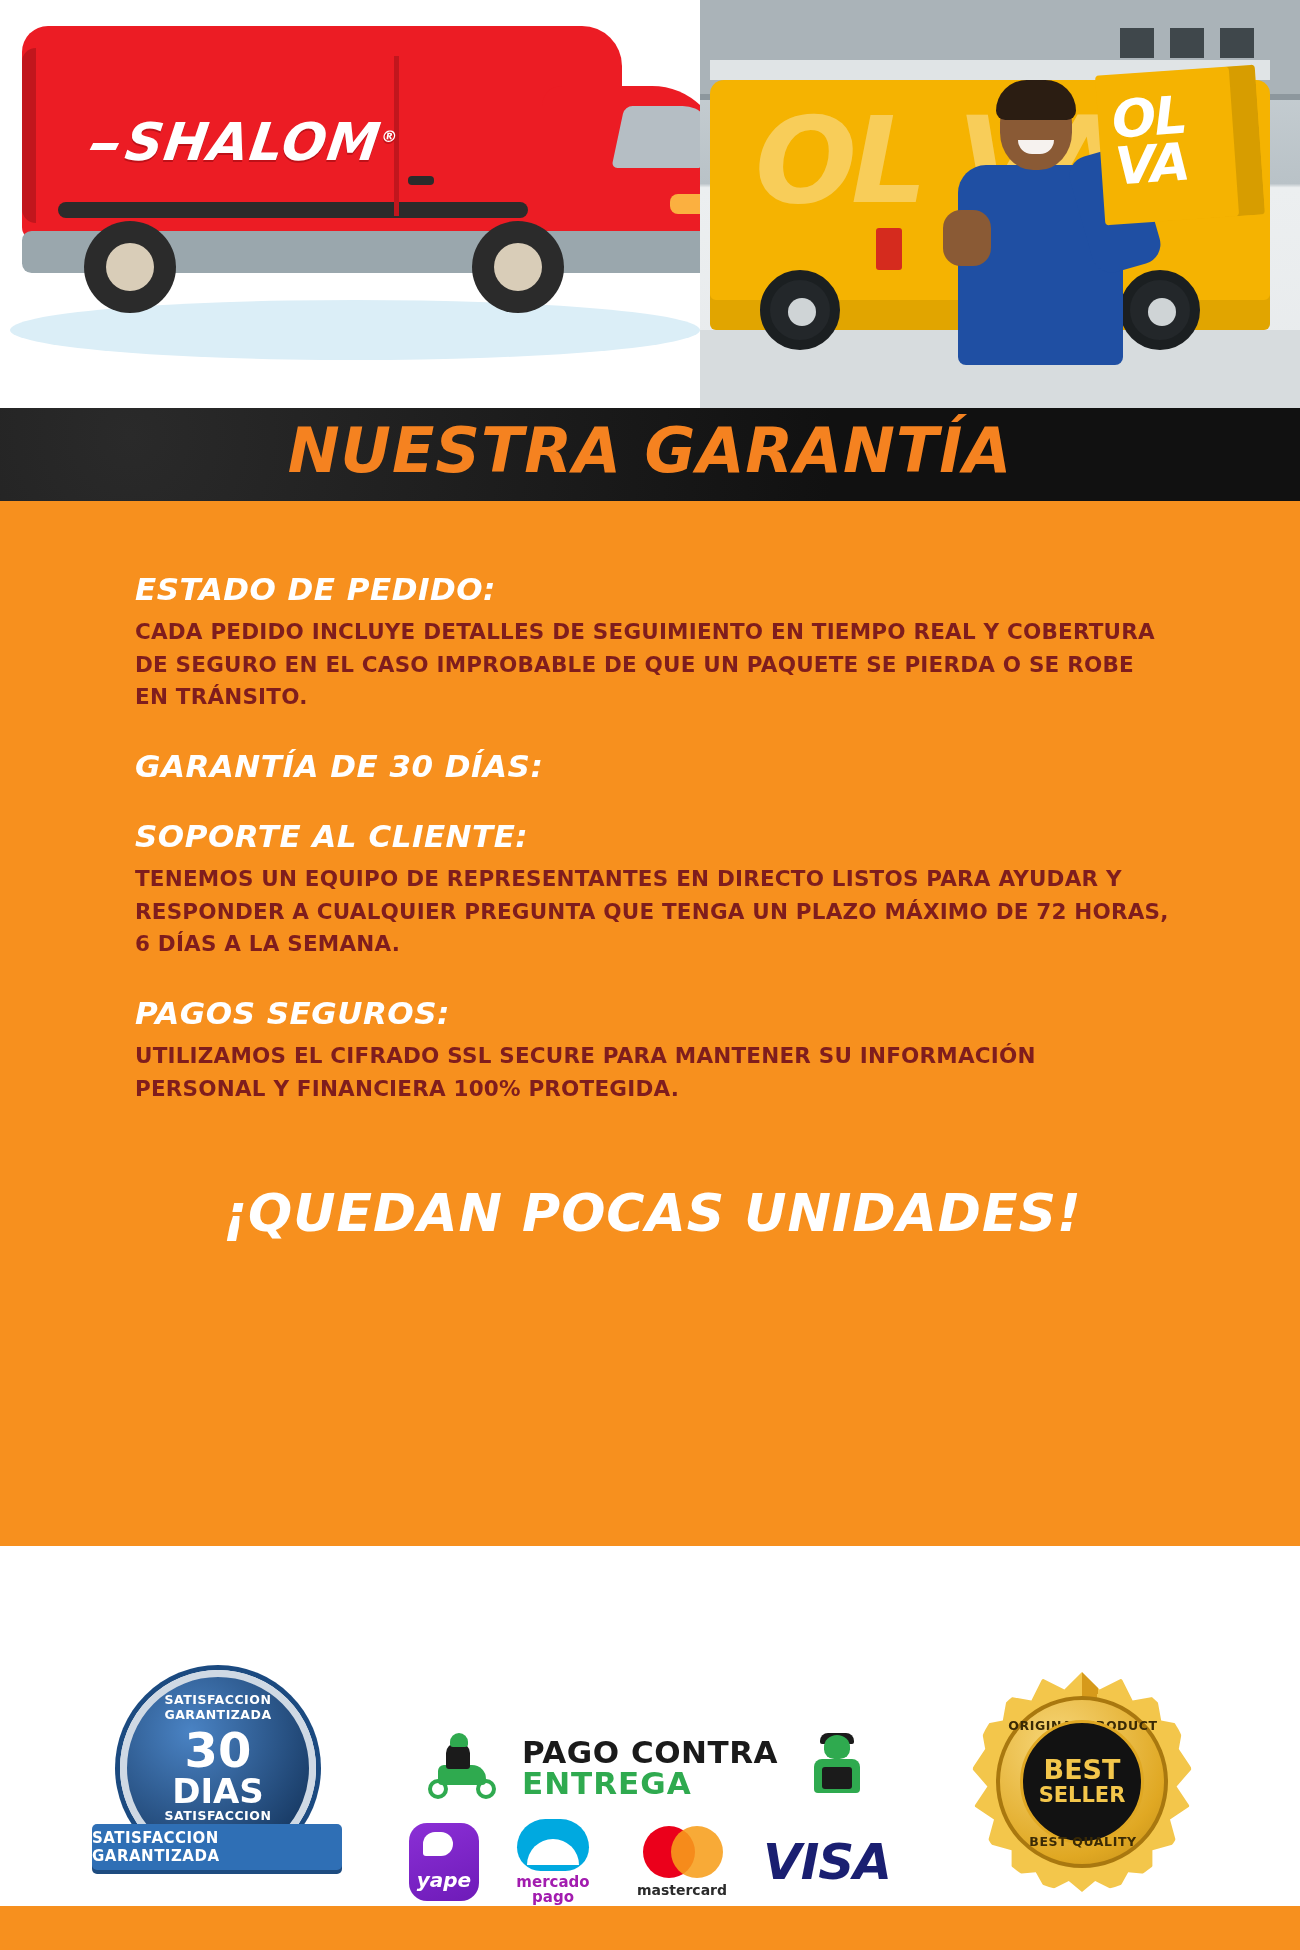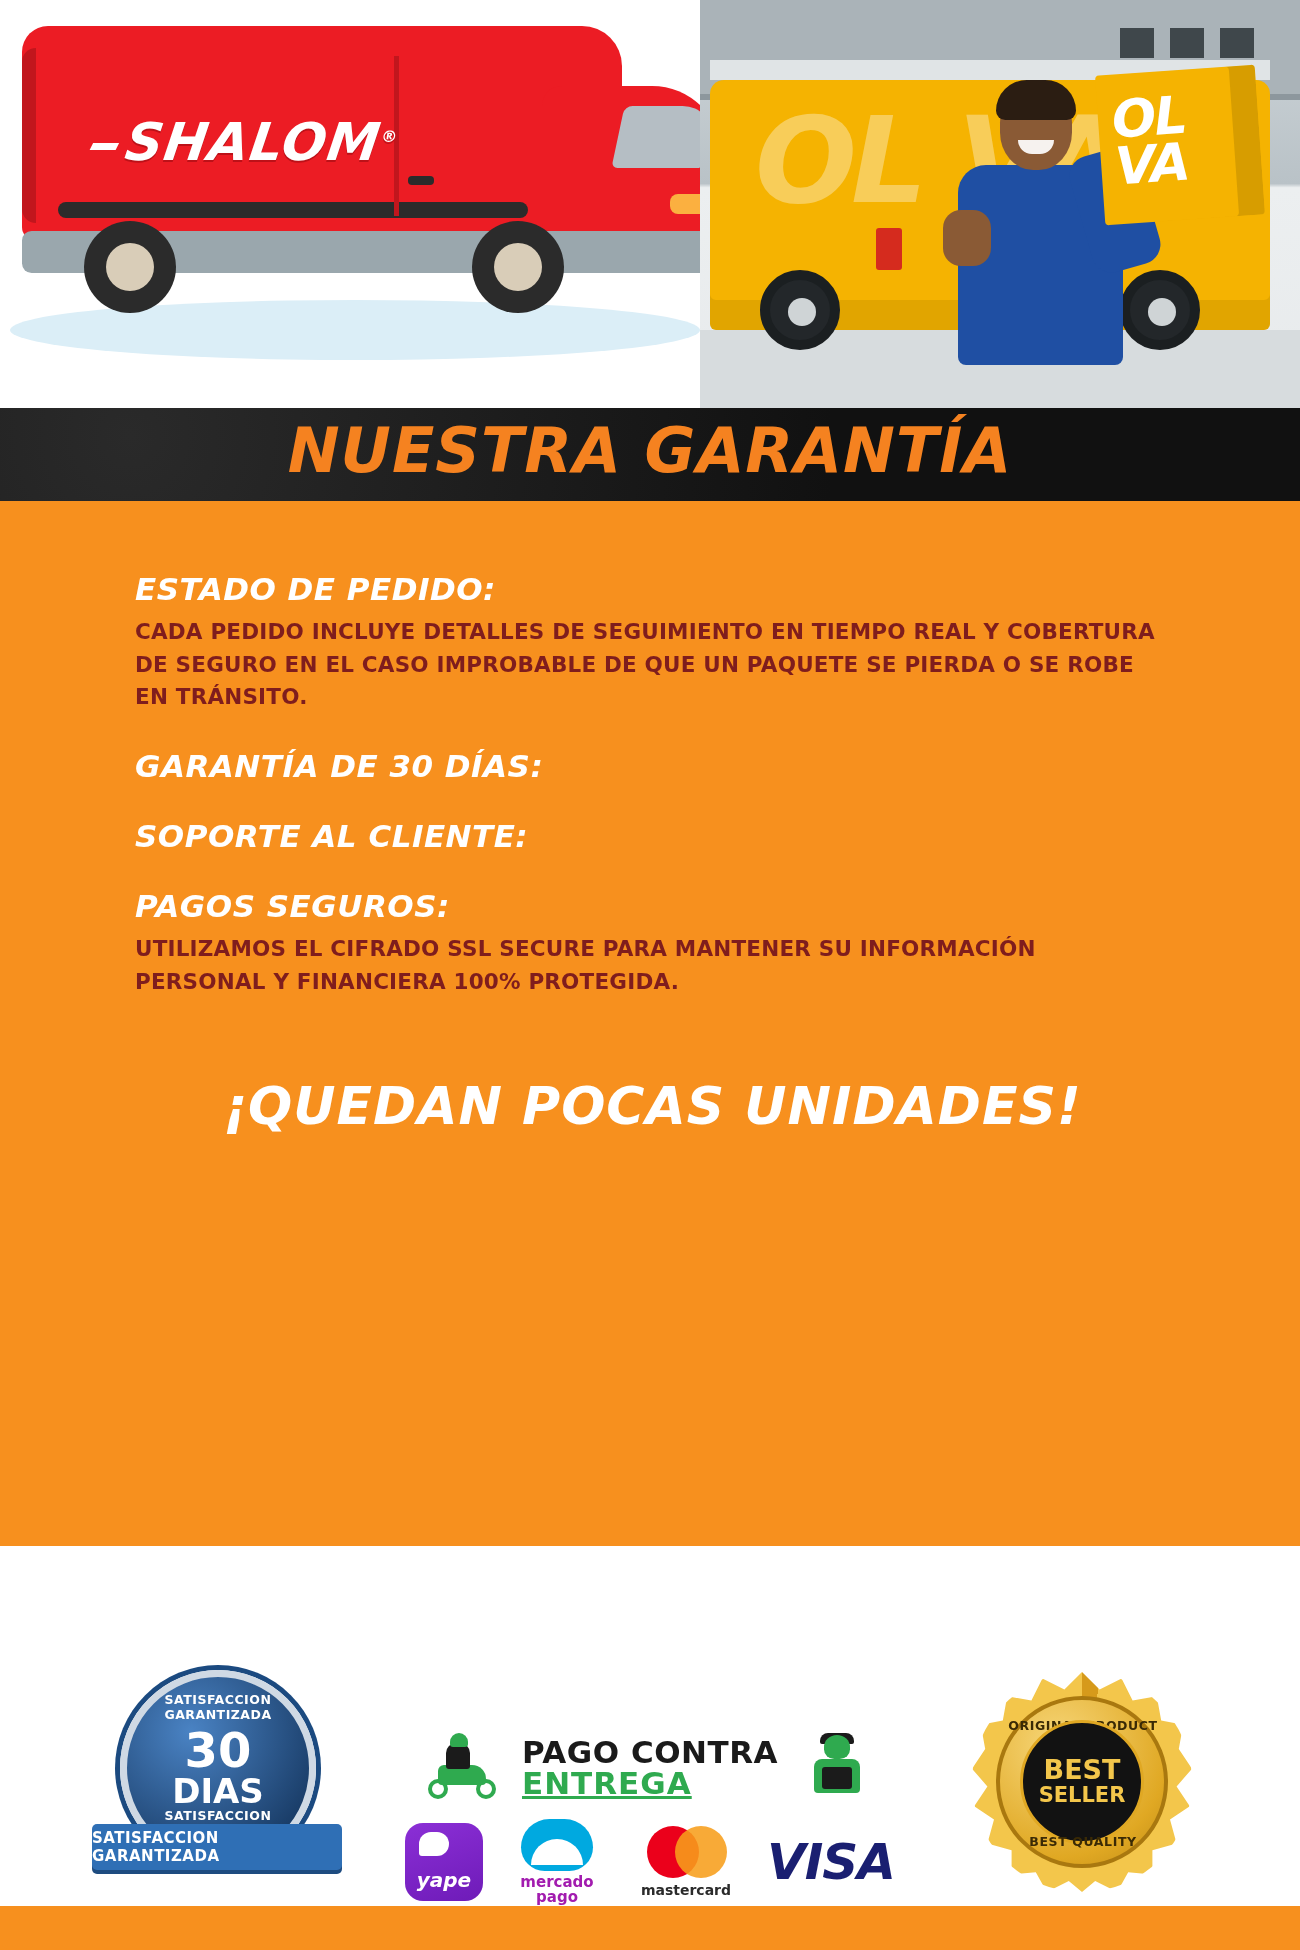--- a/index.html
+++ b/index.html
@@ -381,21 +381,21 @@
   .pay-row-1 {
     display: flex; align-items: center; gap: 20px;
   }
   .pago-text {
     font-family: "DejaVu Sans", sans-serif;
     font-weight: bold;
     line-height: 1.0;
     text-align: left;
   }
   .pago-text .l1 { font-size: 31px; color: #1a1a1a; letter-spacing: 0.5px; }
-  .pago-text .l2 { font-size: 31px; color: #2faa4f; letter-spacing: 1px; text-decoration: underline; }
+  .pago-text .l2 { font-size: 31px; color: #2faa4f; letter-spacing: 1px; }
 
   .scooter, .courier {
     width: 78px; height: 70px; position: relative;
   }
   .scooter .s-wheel {
     position: absolute; bottom: 4px; width: 20px; height: 20px; border-radius: 50%;
     border: 4px solid #2faa4f;
   }
   .scooter .s-wheel.a { left: 4px; }
   .scooter .s-wheel.b { right: 6px; }
@@ -424,21 +424,21 @@
     background: #2faa4f; border-radius: 8px 8px 4px 4px;
   }
   .courier .c-box {
     position: absolute; left: 24px; top: 34px; width: 30px; height: 22px;
     background: #1b1b1b; border-radius: 3px;
   }
 
   .pay-row-2 { display: flex; align-items: center; gap: 26px; }
 
   .yape {
-    width: 78px; height: 78px; border-radius: 18px;
+    width: 70px; height: 78px; border-radius: 18px;
     background: linear-gradient(160deg, #8b2fd6 0%, #6e1bb8 100%);
     position: relative;
     display: flex; align-items: flex-end; justify-content: center;
     padding-bottom: 9px;
   }
   .yape .y-text {
     font-family: "DejaVu Sans", sans-serif;
     font-weight: bold; font-style: italic;
     font-size: 20px; color: #ffffff;
   }
@@ -597,20 +597,21 @@
       <h3>ESTADO DE PEDIDO:</h3>
       <p>CADA PEDIDO INCLUYE DETALLES DE SEGUIMIENTO EN TIEMPO REAL Y COBERTURA DE SEGURO EN EL CASO IMPROBABLE DE QUE UN PAQUETE SE PIERDA O SE ROBE EN TRÁNSITO.</p>
     </div>
 
     <div class="block">
       <h3>GARANTÍA DE 30 DÍAS:</h3>
     </div>
 
     <div class="block">
       <h3>SOPORTE AL CLIENTE:</h3>
+      <p>TENEMOS UN EQUIPO DE REPRESENTANTES EN DIRECTO LISTOS PARA AYUDAR Y RESPONDER A CUALQUIER PREGUNTA QUE TENGA UN PLAZO MÁXIMO DE 72 HORAS, 6 DÍAS A LA SEMANA.</p>
     </div>
 
     <div class="block">
       <h3>PAGOS SEGUROS:</h3>
       <p>UTILIZAMOS EL CIFRADO SSL SECURE PARA MANTENER SU INFORMACIÓN PERSONAL Y FINANCIERA 100% PROTEGIDA.</p>
     </div>
 
     <div class="cta">¡QUEDAN POCAS UNIDADES!</div>
   </div>
 

